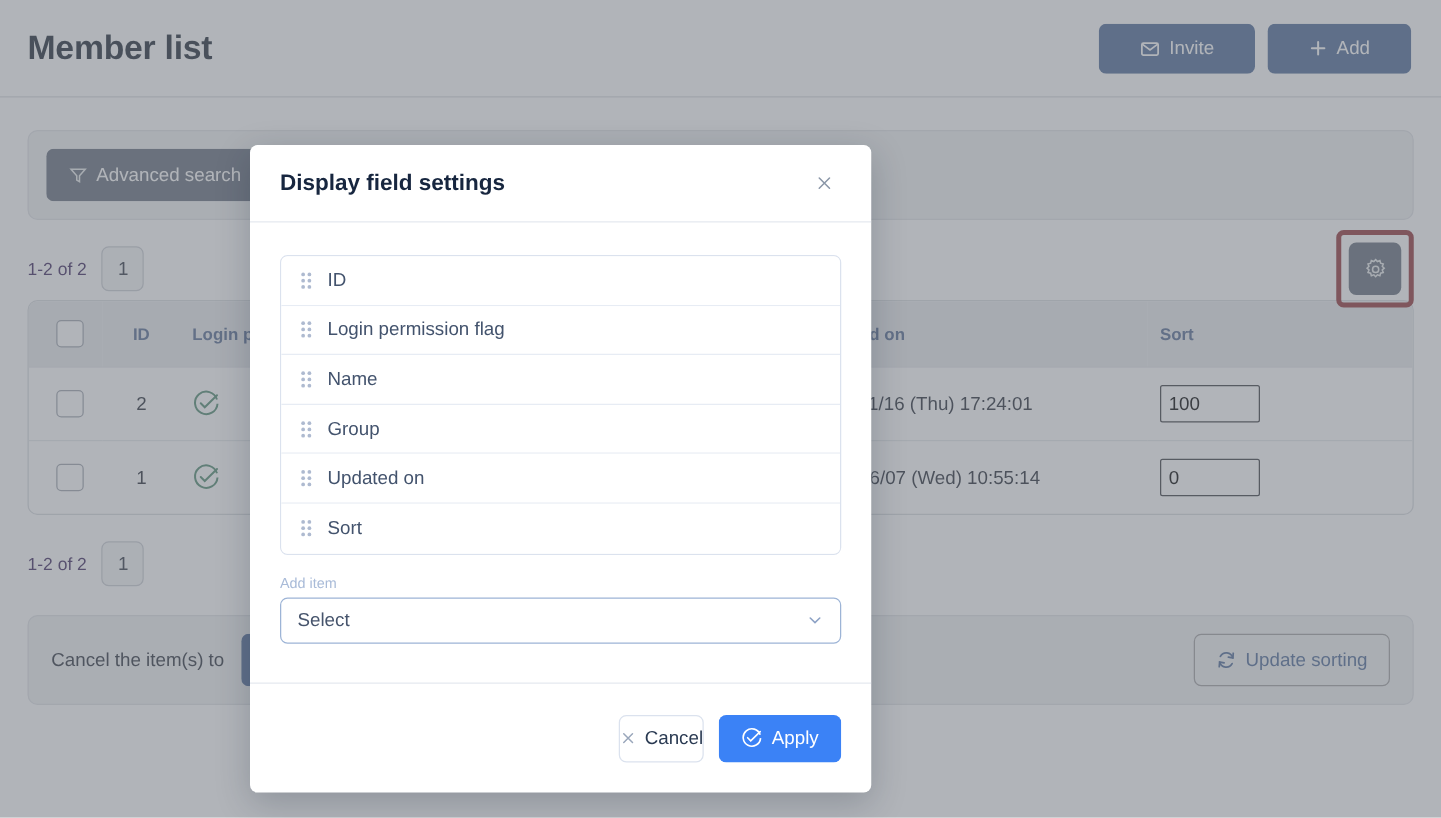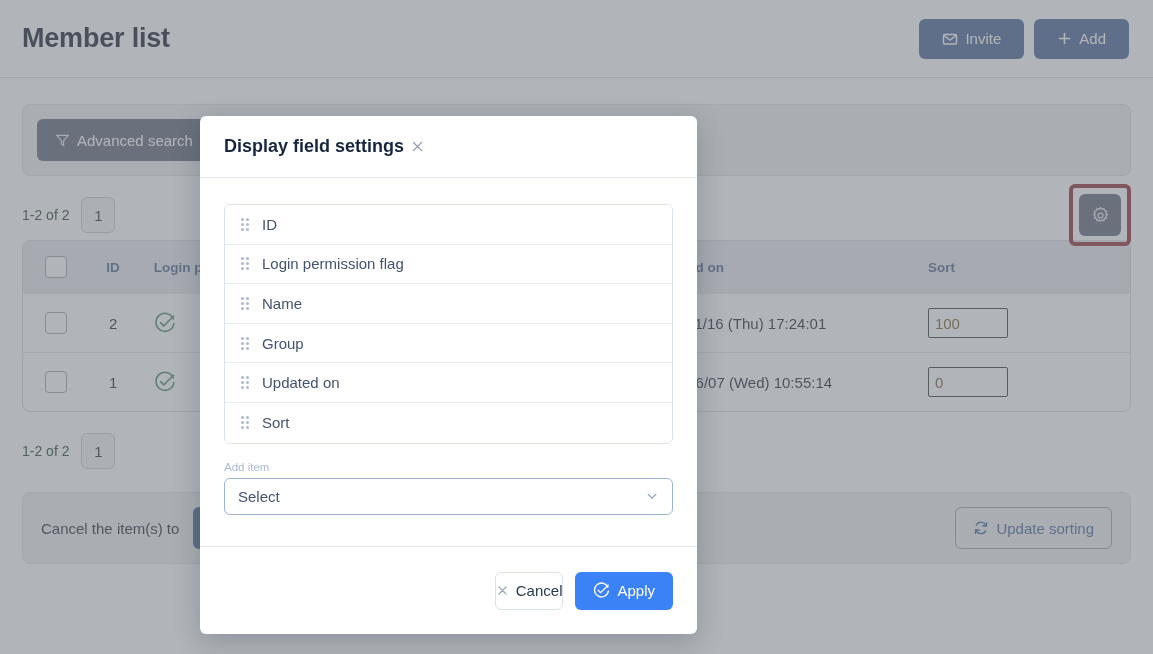--- a/index.html
+++ b/index.html
@@ -48,21 +48,21 @@
     font-size: 15px;
     border-radius: 6px;
     border: 1px solid transparent;
     cursor: pointer;
     white-space: nowrap;
     font-family: "Liberation Sans", sans-serif;
   }
   .btn-primary {
     background: #2f6fd0;
     color: #ffffff;
-    padding: 0 22px;
+    padding: 0 32px;
     height: 40px;
   }
   .btn-slate {
     background: #5b718e;
     color: #ffffff;
     padding: 0 17px;
     height: 42px;
   }
   .btn-outline {
     background: transparent;
@@ -90,21 +90,21 @@
   .search-spacer { flex: 1; }
 
   
   .pager-row {
     margin-top: 18px;
     height: 42px;
     display: flex;
     align-items: center;
     gap: 12px;
   }
-  .pager-count { font-size: 14px; color: #14532d; }
+  .pager-count { font-size: 14px; color: #4c1d95; }
   .pager-page {
     width: 34px; height: 36px;
     border: 1px solid #c7cfdb;
     border-radius: 6px;
     background: #f2f5f9;
     display: flex; align-items: center; justify-content: center;
     font-size: 15px; color: #2b3a52;
     cursor: pointer;
   }
   .pager-spacer { flex: 1; }
@@ -168,21 +168,21 @@
     display: inline-block;
     cursor: pointer;
     vertical-align: middle;
   }
   .sort-input {
     width: 80px; height: 30px;
     border: 1px solid #3a3f47;
     border-radius: 2px;
     background: #ffffff;
     font-size: 15px;
-    color: #a16207;
+    color: #000000;
     padding: 0 6px;
     font-family: "Liberation Sans", sans-serif;
   }
 
   
   .bottom-bar {
     margin-top: 20px;
     height: 72px;
     background: #eef1f5;
     border: 1px solid #dde2ea;
@@ -211,21 +211,21 @@
     border-radius: 6px;
     box-shadow: 0 8px 28px rgba(20,30,50,0.22);
     display: flex;
     flex-direction: column;
     overflow: hidden;
   }
   .modal-header {
     height: 62px;
     display: flex;
     align-items: center;
-    justify-content: flex-start;
+    justify-content: space-between;
     padding: 0 24px;
     border-bottom: 1px solid #e5e9ef;
   }
   .modal-title {
     font-size: 18px;
     font-weight: bold;
     color: #17263f;
   }
   .modal-close {
     background: none; border: none; cursor: pointer;

